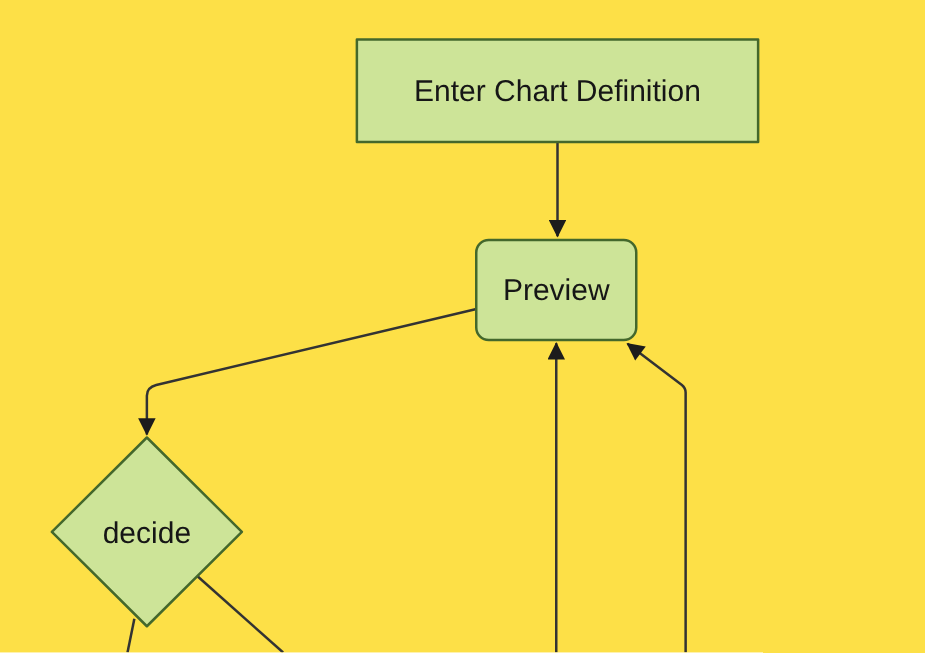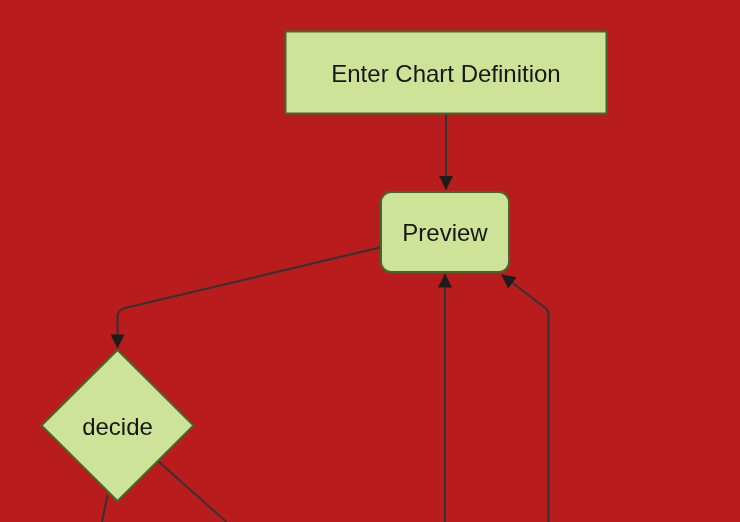--- a/index.html
+++ b/index.html
@@ -5,21 +5,21 @@
   html, body {
     margin: 0;
     padding: 0;
     background: #ffffff;
     font-family: "Liberation Sans", sans-serif;
   }
   .stage {
     position: relative;
     width: 740px;
     height: 522px;
-    background: #b91c1c;
+    background: #fde047;
     overflow: hidden;
   }
   svg { display: block; }
   .edge {
     fill: none;
     stroke: #333333;
     stroke-width: 2;
     stroke-linejoin: round;
   }
   .node-shape {

